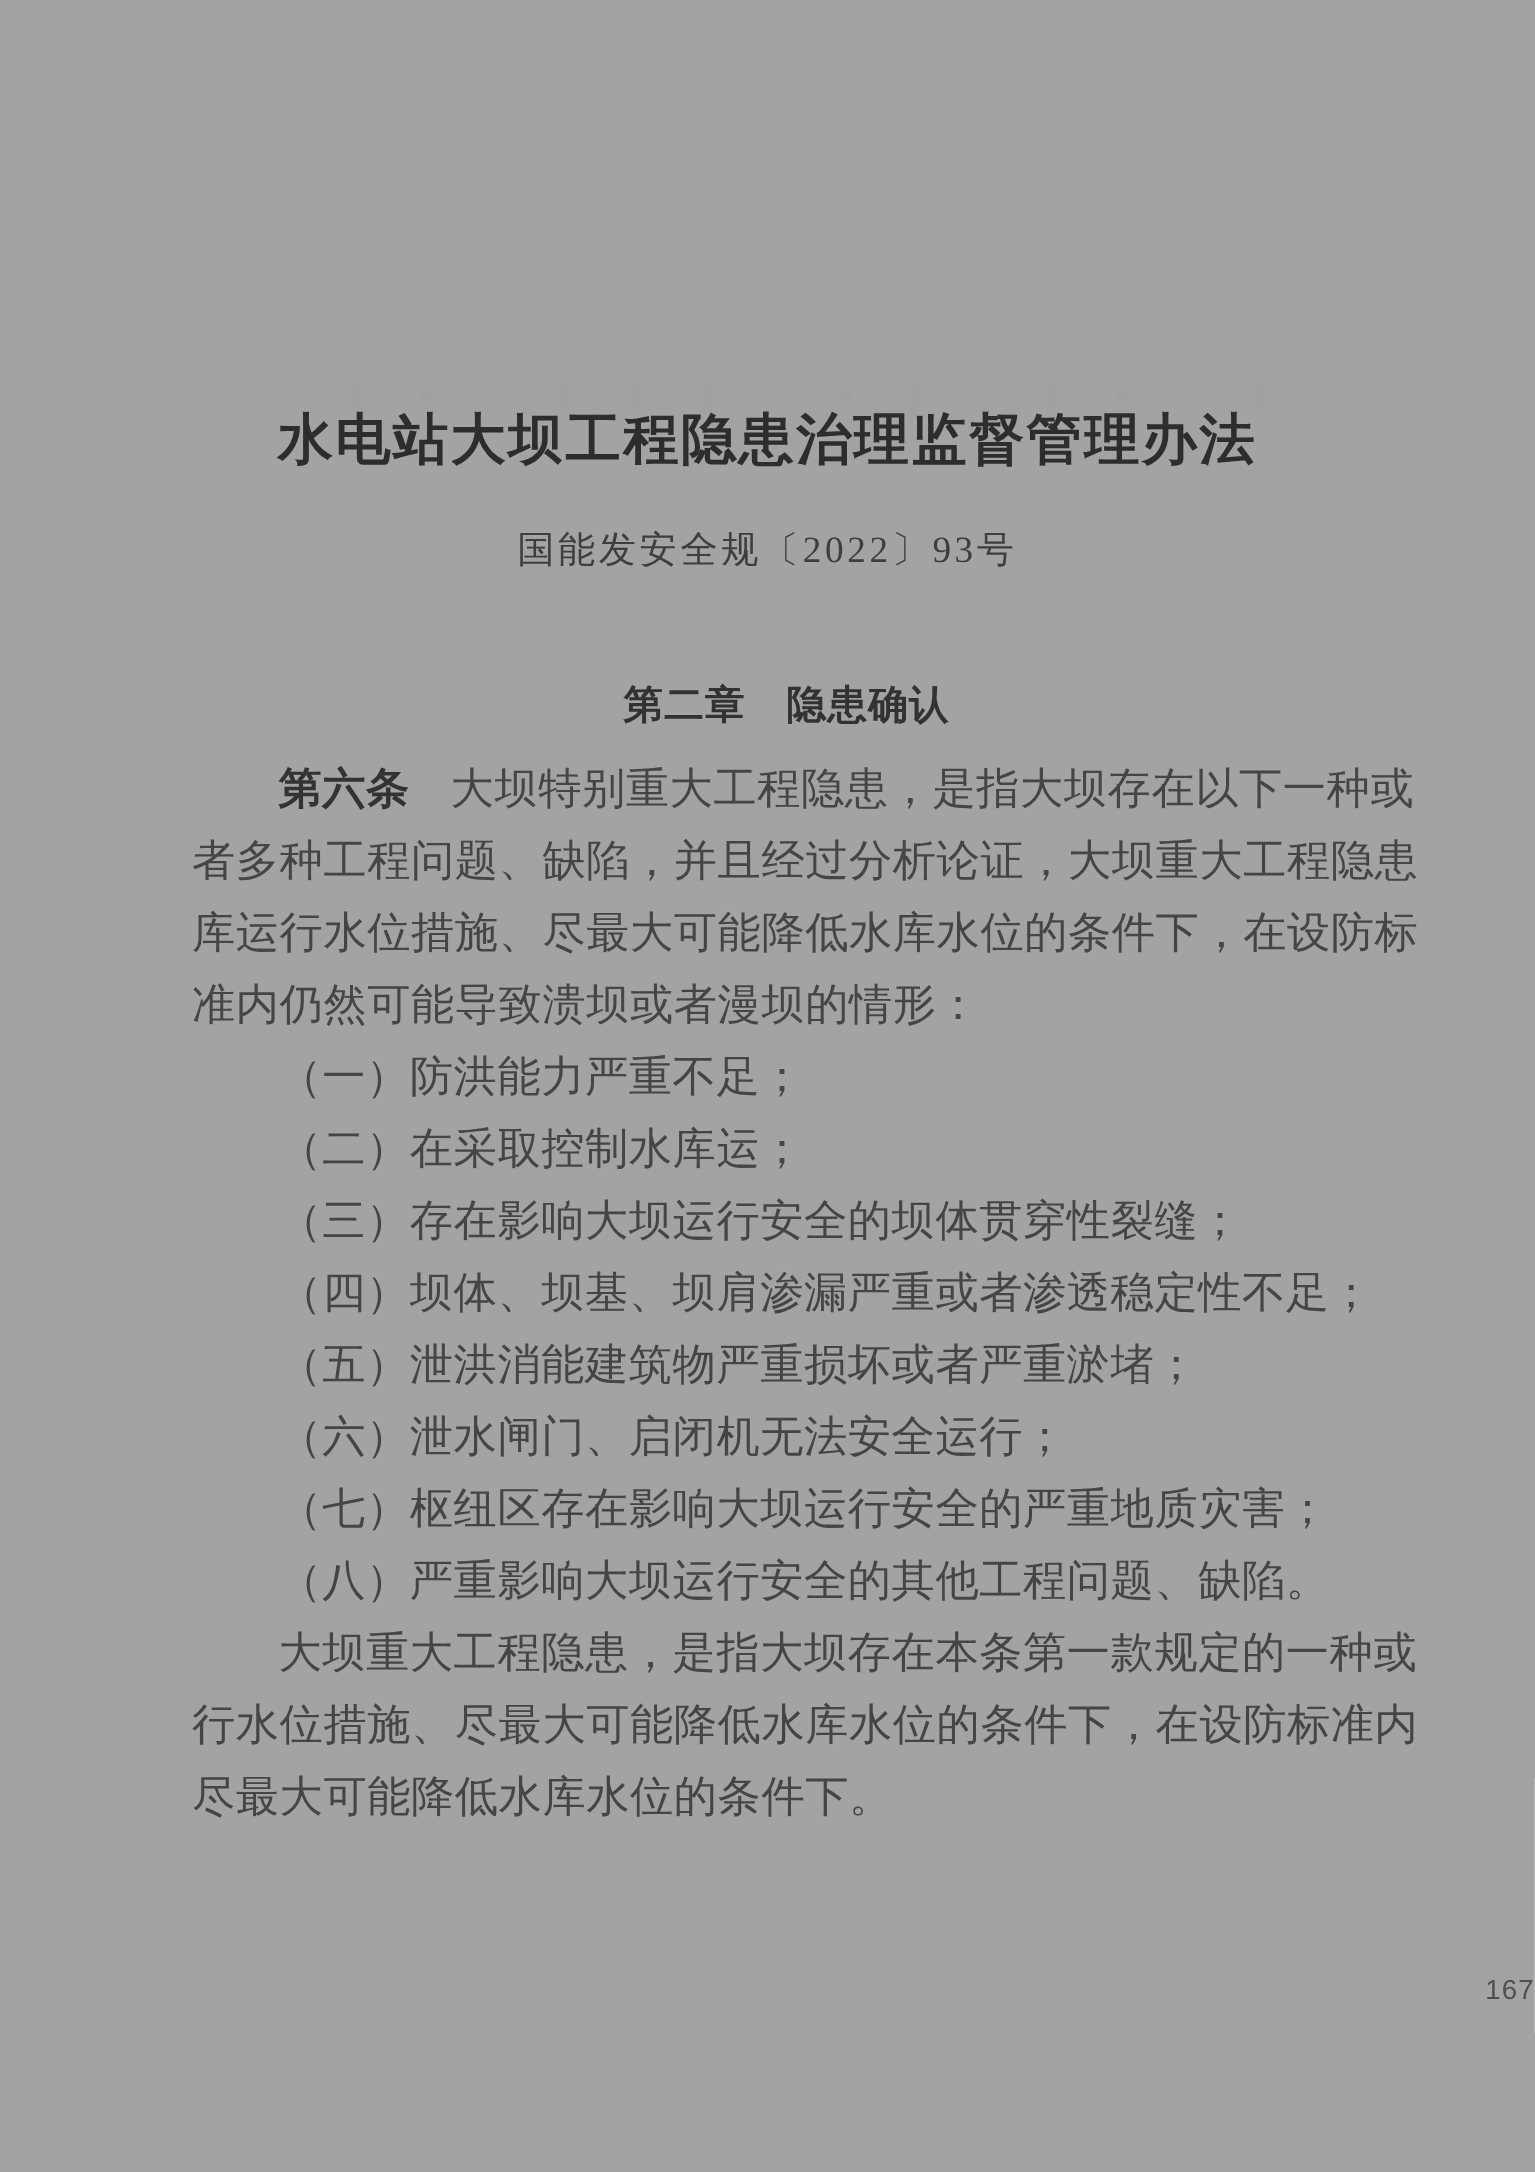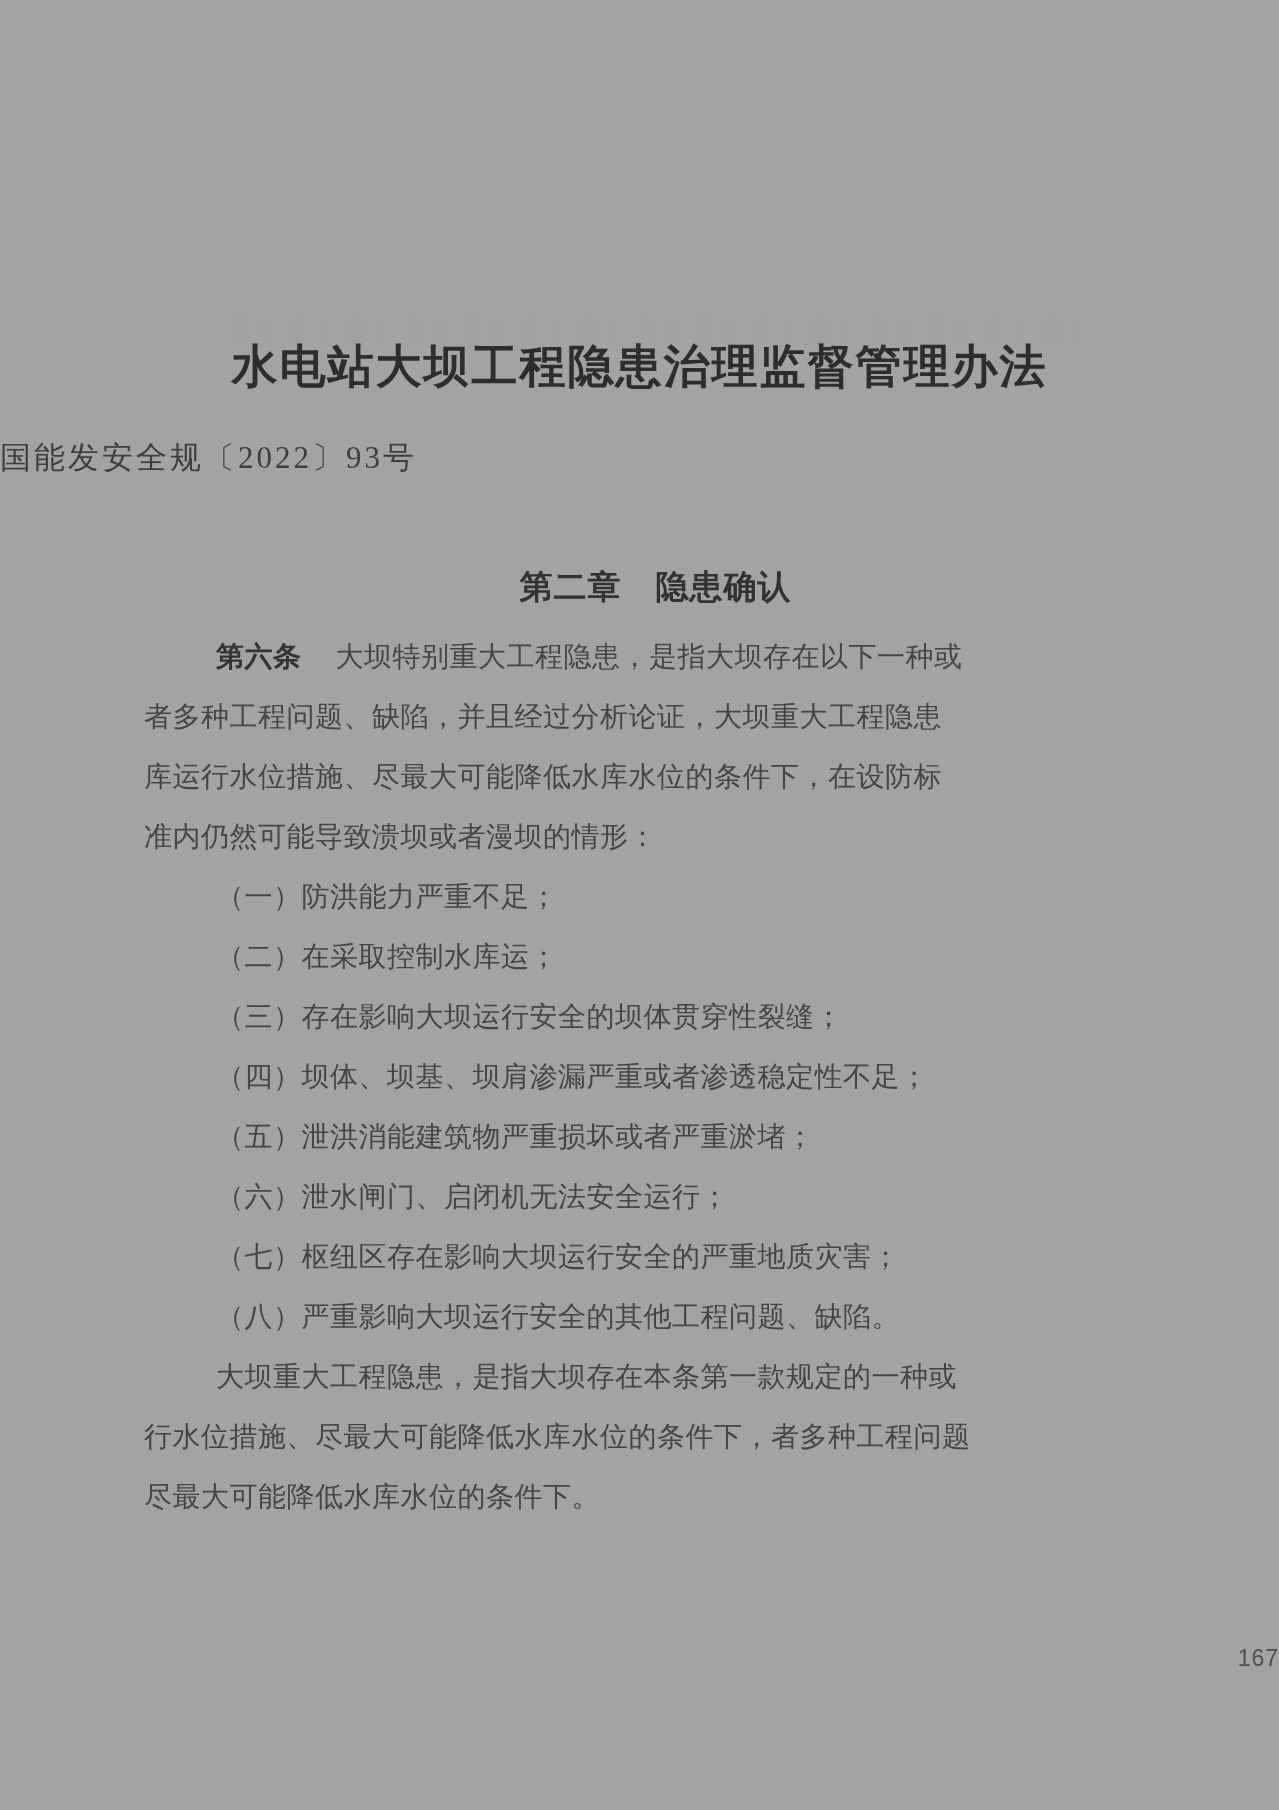--- a/index.html
+++ b/index.html
@@ -43,43 +43,44 @@
     font-weight: bold;
     font-size: 46px;
     letter-spacing: 2px;
     color: #2d2d2d;
   }
   .doc-number {
     position: absolute;
     top: 437px;
     left: 0;
     width: 100%;
+    text-align: center;
     font-size: 31px;
     letter-spacing: 3px;
     color: #3e3e3e;
   }
   .chapter-heading {
     position: absolute;
     top: 549px;
     left: 0;
     width: 100%;
     margin: 16px;
     text-align: center;
     font-family: "Liberation Sans", "DejaVu Sans", sans-serif;
     font-weight: bold;
     font-size: 33px;
     letter-spacing: 1px;
     color: #323232;
   }
   .article-body {
     position: absolute;
     top: 627px;
-    left: 144px;
+    left: 160px;
     width: 1014px;
-    font-size: 28px;
+    font-size: 36px;
     line-height: 60px;
     color: #454545;
     letter-spacing: 0.5px;
   }
   .bline {
     height: 60px;
     white-space: nowrap;
   }
   .indent {
     padding-left: 72px;
@@ -126,20 +127,20 @@
     <div class="bline indent">（一）防洪能力严重不足；</div>
     <div class="bline indent">（二）在采取控制水库运；</div>
     <div class="bline indent">（三）存在影响大坝运行安全的坝体贯穿性裂缝；</div>
     <div class="bline indent">（四）坝体、坝基、坝肩渗漏严重或者渗透稳定性不足；</div>
     <div class="bline indent">（五）泄洪消能建筑物严重损坏或者严重淤堵；</div>
     <div class="bline indent">（六）泄水闸门、启闭机无法安全运行；</div>
     <div class="bline indent">（七）枢纽区存在影响大坝运行安全的严重地质灾害；</div>
     <div class="bline indent">（八）严重影响大坝运行安全的其他工程问题、缺陷。</div>
 
     <div class="bline indent">大坝重大工程隐患，是指大坝存在本条第一款规定的一种或</div>
-    <div class="bline">行水位措施、尽最大可能降低水库水位的条件下，者多种工程问题</div>
+    <div class="bline">行水位措施、尽最大可能降低水库水位的条件下，在设防标准内</div>
     <div class="bline">尽最大可能降低水库水位的条件下。</div>
 
   </div>
 
   <div class="page-number">167</div>
 
 </div>
 
 </body></html>

